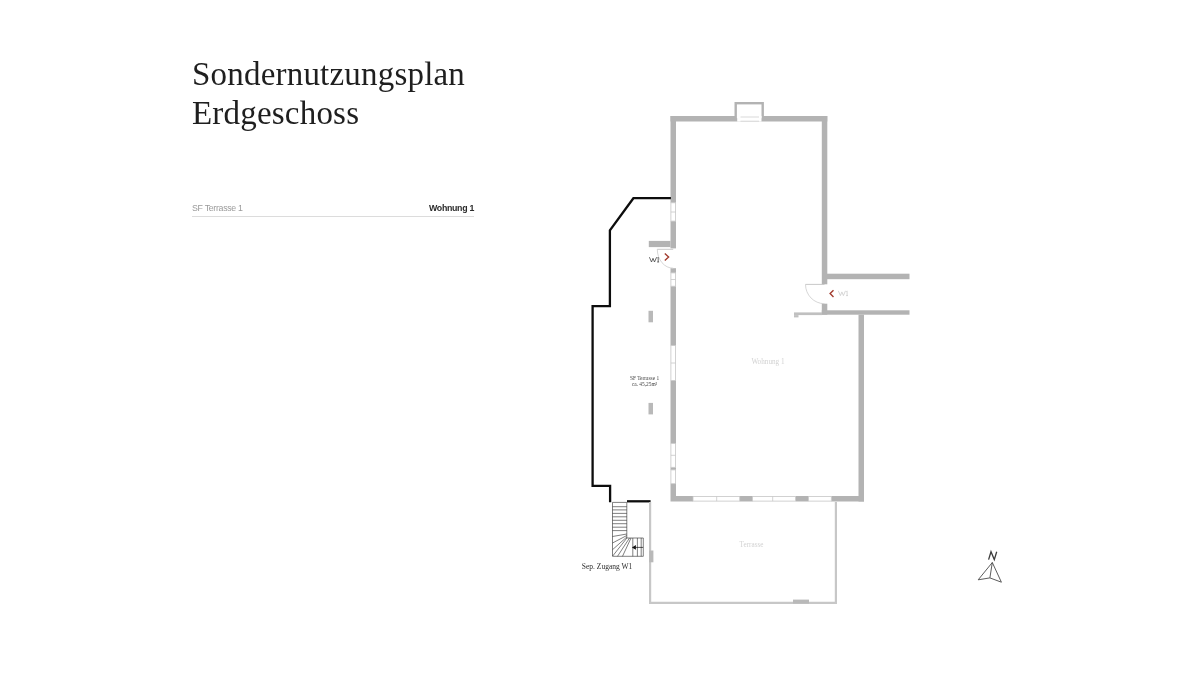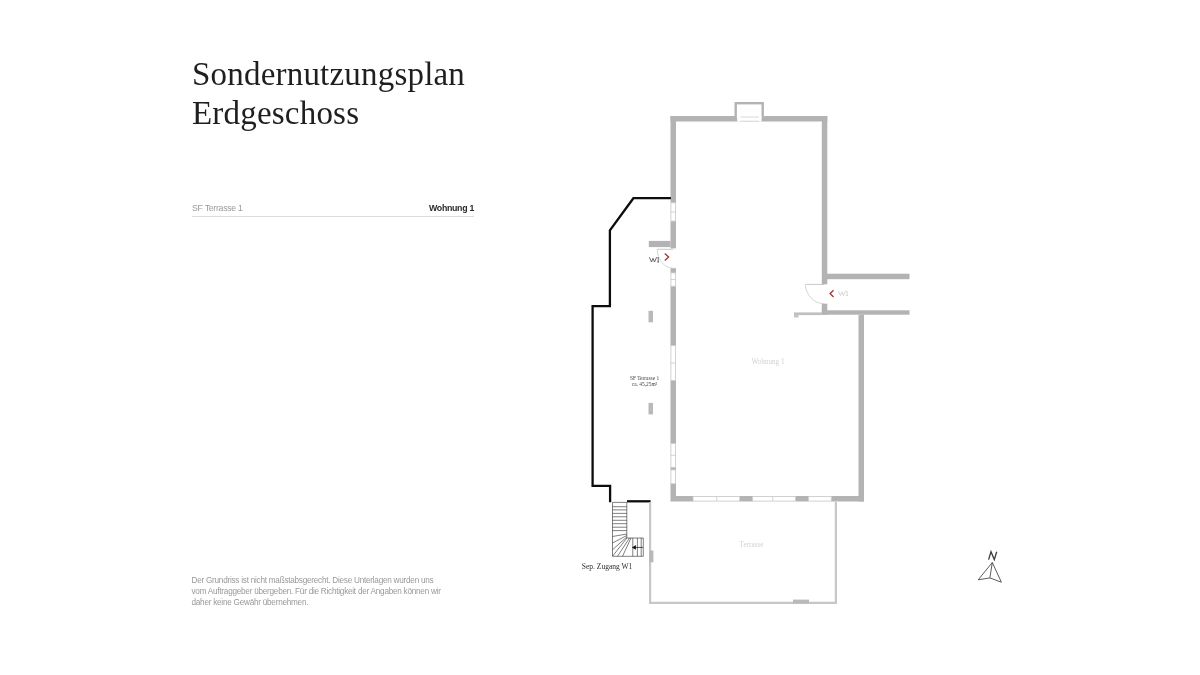--- a/index.html
+++ b/index.html
@@ -12,21 +12,20 @@
 
   <div class="serif" style="position:absolute;left:163px;top:55px;font-size:33px;line-height:39px;color:#1f1f1f;letter-spacing:0.2px;">Sondernutzungsplan<br>Erdgeschoss</div>
 
   <div style="position:absolute;left:163px;top:202px;width:282px;height:14px;border-bottom:1px solid #dcdcdc;font-size:8.8px;letter-spacing:-0.3px;">
 
     <span style="position:absolute;left:0;top:1px;color:#9a9a9a;">SF Terrasse 1</span>
 
     <span style="position:absolute;right:0;top:1px;color:#2b2b2b;font-weight:bold;">Wohnung 1</span>
   </div>
 
-  <div style="position:absolute;left:162.5px;top:575px;width:300px;font-size:8.2px;line-height:11.2px;letter-spacing:-0.25px;color:#999999;">Der Grundriss ist nicht maßstabsgerecht. Diese Unterlagen wurden uns<br>vom Auftraggeber übergeben. Für die Richtigkeit der Angaben können wir<br>daher keine Gewähr übernehmen.</div>
 
   <svg width="1200" height="675" viewBox="0 0 1200 675" style="position:absolute;left:0;top:0;" xmlns="http://www.w3.org/2000/svg">
     <g fill="none" stroke="none">
 
       <rect x="641.5" y="116" width="156.8" height="5.5" fill="#b3b3b3"></rect>
 
       <g>
         <rect x="706.7" y="103.2" width="27" height="16.2" fill="#ffffff" stroke="#b3b3b3" stroke-width="2.4"></rect>
         <rect x="708.2" y="115.9" width="24.3" height="5.7" fill="#ffffff"></rect>
         <line x1="711.5" y1="117" x2="730" y2="117" stroke="#cfcfcf" stroke-width="0.8"></line>

